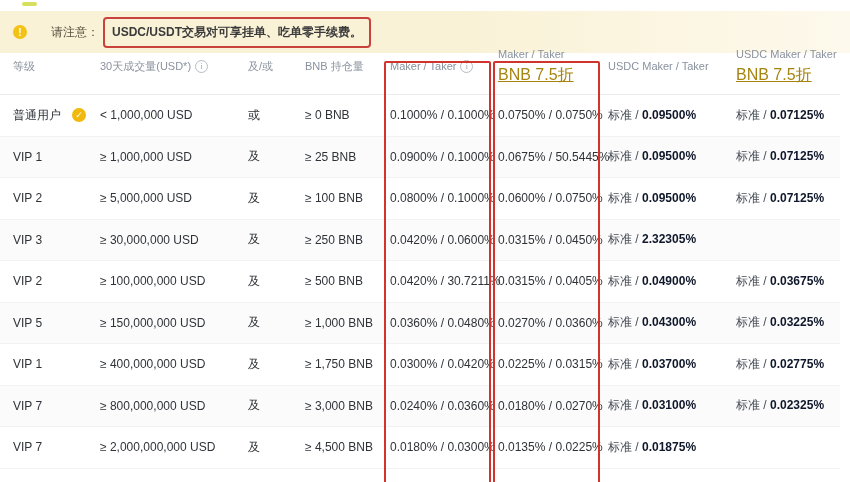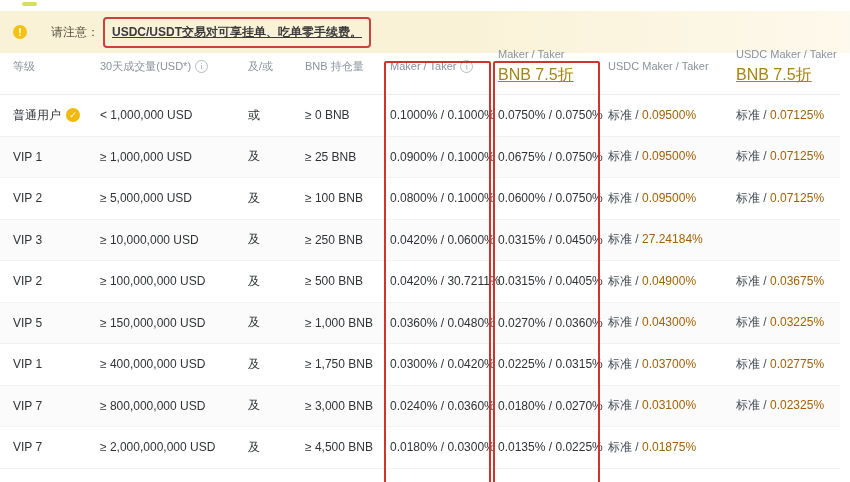--- a/index.html
+++ b/index.html
@@ -11,40 +11,40 @@
 
   
   .notice{position:absolute;left:0;top:11px;width:850px;height:42px;
     background:linear-gradient(to right,#faf2d7 0%,#faf2d7 55%,#fdf9ec 100%);
     display:flex;align-items:center;padding:0;box-sizing:border-box;}
   .warn-circle{width:14px;height:14px;border-radius:50%;background:#f2c215;color:#fff;
     font-size:10px;font-weight:bold;display:inline-flex;align-items:center;justify-content:center;
     margin-left:13px;flex:0 0 auto;}
   .notice-prefix{font-size:12px;color:#5c5243;margin-left:24px;white-space:nowrap;}
   .notice-highlight{font-size:12px;font-weight:bold;color:#3a3a3a;border:2px solid #c9423c;
-    border-radius:4px;padding:5px 7px;margin-left:4px;white-space:nowrap;background:transparent;text-decoration:underline;}
+    border-radius:4px;padding:5px 7px;margin-left:4px;white-space:nowrap;background:transparent;}
 
   
   .table{position:absolute;left:0;top:40px;width:840px;}
   .grid{display:grid;grid-template-columns:87px 148px 57px 85px 108px 110px 128px 1fr;
     padding-left:13px;box-sizing:border-box;align-items:center;}
   .thead{height:55px;border-bottom:1px solid #ececec;}
   .th{font-size:11px;color:#8a929e;line-height:1.45;}
   .tr{height:41.5px;border-bottom:1px solid #f2f2f2;}
   .tr:nth-child(even){background:#fbfbfb;}
   .td{font-size:12px;color:#2f3338;white-space:nowrap;}
-  .level-cell{display:flex;align-items:center;gap:5px;}
+  .level-cell{display:flex;align-items:center;gap:11px;}
   .badge{width:14px;height:14px;border-radius:50%;background:#f0b90b;color:#fff;font-size:9px;
     display:inline-flex;align-items:center;justify-content:center;flex:0 0 auto;}
   .info-icon{display:inline-flex;align-items:center;justify-content:center;width:11px;height:11px;
     border:1px solid #b6bdc6;border-radius:50%;color:#9aa2ac;font-size:8px;margin-left:4px;
     vertical-align:1px;font-family:"Liberation Serif","DejaVu Serif",serif;}
   .gold-link{color:#a58410;text-decoration:underline;font-size:16px;cursor:pointer;}
   .std-prefix{color:#474d57;text-align:right;}
-  .gold-val{color:#a16207;}
+  .gold-val{color:#0f172a;font-weight:bold;}
 
   
   .red-box{position:absolute;border:2px solid #d0342c;border-radius:2px;pointer-events:none;}
   .red-box.col-mt{left:384px;top:61px;width:103px;height:424px;}
   .red-box.col-mtb{left:493px;top:61px;width:103px;height:424px;}
 </style>
 </head>
 <body>
 
 <div class="page">
@@ -93,21 +93,21 @@
       </div>
 
       <div class="grid tr">
         <div class="td level-cell">
             <span>VIP 1</span>
           </div>
         <div class="td">≥ 1,000,000 USD</div>
         <div class="td">及</div>
         <div class="td">≥ 25 BNB</div>
         <div class="td">0.0900% / 0.1000%</div>
-        <div class="td">0.0675% / 0.0750%</div>
+        <div class="td">0.0675% / 50.5445%</div>
         <div class="td"><span class="std-prefix">标准 /</span> <span class="gold-val">0.09500%</span></div>
         <div class="td"><span class="std-prefix">标准 /</span> <span class="gold-val">0.07125%</span></div>
       </div>
 
       <div class="grid tr">
         <div class="td level-cell">
             <span>VIP 2</span>
           </div>
         <div class="td">≥ 5,000,000 USD</div>
         <div class="td">及</div>
@@ -115,26 +115,26 @@
         <div class="td">0.0800% / 0.1000%</div>
         <div class="td">0.0600% / 0.0750%</div>
         <div class="td"><span class="std-prefix">标准 /</span> <span class="gold-val">0.09500%</span></div>
         <div class="td"><span class="std-prefix">标准 /</span> <span class="gold-val">0.07125%</span></div>
       </div>
 
       <div class="grid tr">
         <div class="td level-cell">
             <span>VIP 3</span>
           </div>
-        <div class="td">≥ 10,000,000 USD</div>
+        <div class="td">≥ 30,000,000 USD</div>
         <div class="td">及</div>
         <div class="td">≥ 250 BNB</div>
         <div class="td">0.0420% / 0.0600%</div>
         <div class="td">0.0315% / 0.0450%</div>
-        <div class="td"><span class="std-prefix">标准 /</span> <span class="gold-val">27.24184%</span></div>
+        <div class="td"><span class="std-prefix">标准 /</span> <span class="gold-val">2.32305%</span></div>
       </div>
 
       <div class="grid tr">
         <div class="td level-cell">
             <span>VIP 2</span>
           </div>
         <div class="td">≥ 100,000,000 USD</div>
         <div class="td">及</div>
         <div class="td">≥ 500 BNB</div>
         <div class="td">0.0420% / 30.7211%</div>

